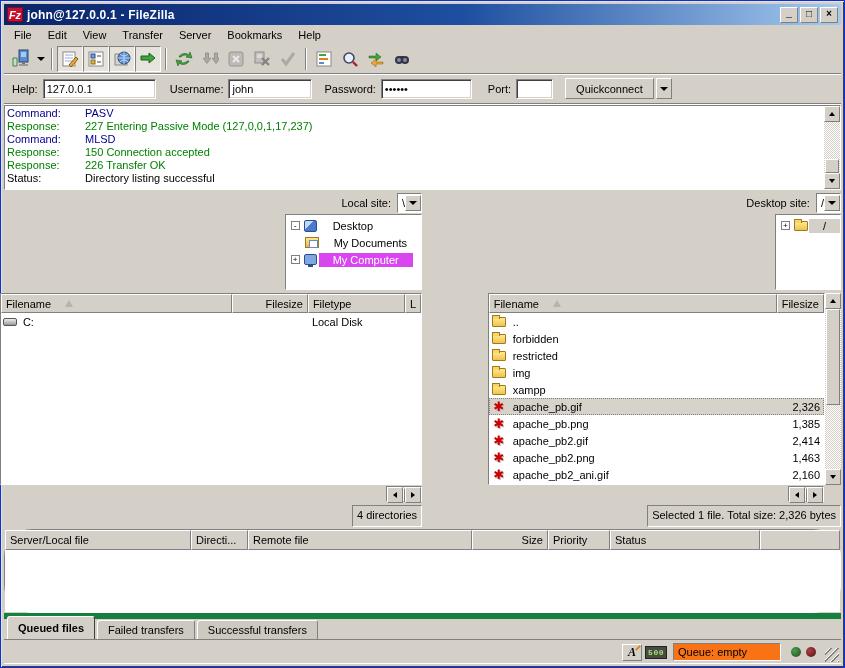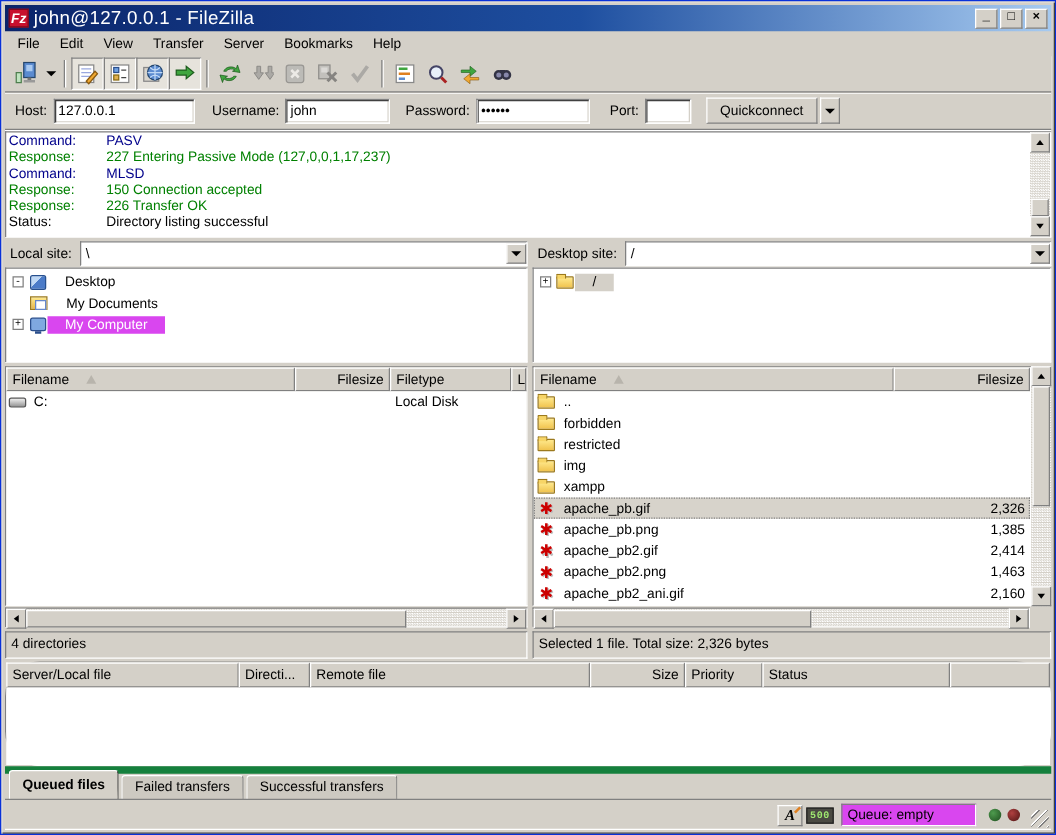--- a/index.html
+++ b/index.html
@@ -14,21 +14,21 @@
   .sunken-thin { border:1px solid; border-color:#808080 #FFF #FFF #808080; }
   .raised-thin { border:1px solid; border-color:#FFF #808080 #808080 #FFF; }
 
   
   .titlebar { position:absolute; left:3px; right:3px; top:3px; height:21px;
     background:linear-gradient(90deg,#0A246A 0%,#1E4FA0 55%,#A6CAF0 100%);
     display:flex; align-items:center; padding:0 3px; }
   .fz-logo { width:16px; height:15px; background:#C8102E; color:#FFF; font-weight:bold;
     font-style:italic; font-size:11px; text-align:center; line-height:15px; margin-right:4px;
     border:1px solid #7A0A1C; }
-  .title-text { color:#FFF; font-weight:normal; font-size:15px; flex:1; letter-spacing:.2px; }
+  .title-text { color:#FFF; font-weight:bold; font-size:12px; flex:1; letter-spacing:.2px; }
   .winbtn { width:18px; height:16px; background:#D4D0C8; margin-left:2px; text-align:center;
     line-height:14px; font-size:10px; font-weight:bold; font-family:"Liberation Mono",monospace; }
   .menubar { position:absolute; left:3px; right:3px; top:24px; height:19px; display:flex;
     align-items:center; padding-left:2px; }
   .menu-item { padding:2px 8px; }
 
   
   .toolbar { position:absolute; left:3px; right:3px; top:43px; height:30px; display:flex;
     align-items:center; padding-left:4px; border-bottom:1px solid #808080;
     box-shadow:0 1px 0 #FFF; }
@@ -64,21 +64,21 @@
   .sb-btn { width:16px; height:16px; flex:none; background:#D4D0C8; display:flex; align-items:center; justify-content:center; }
   .sb-thumb-v { width:14px; margin:0 1px; background:#D4D0C8; }
   .sb-thumb-h { height:14px; margin:1px 0; background:#D4D0C8; }
   .tri-up { width:0;height:0;border-left:3px solid transparent;border-right:3px solid transparent;border-bottom:4px solid #000; }
   .tri-dn { width:0;height:0;border-left:3px solid transparent;border-right:3px solid transparent;border-top:4px solid #000; }
   .tri-lf { width:0;height:0;border-top:3px solid transparent;border-bottom:3px solid transparent;border-right:4px solid #000; }
   .tri-rt { width:0;height:0;border-top:3px solid transparent;border-bottom:3px solid transparent;border-left:4px solid #000; }
 
   
   .panels { position:absolute; left:3px; right:3px; top:191px; height:335px; display:flex; }
-  .panel { display:flex; flex-direction:column; }
+  .panel { display:flex; flex-direction:column;align-items:flex-end; }
   .panel.left { width:418px; }
   .panel.right { flex:1; margin-left:4px; }
   .site-row { height:21px; display:flex; align-items:center; margin-bottom:1px; }
   .site-label { padding:0 6px 0 4px; }
   .combo { flex:1; height:20px; background:#FFF; display:flex; align-items:center; }
   .combo-text { flex:1; padding-left:4px; }
   .combo-btn { width:16px; height:16px; margin:0; background:#D4D0C8; display:flex; align-items:center; justify-content:center; flex:none; }
   .treebox { height:76px; background:#FFF; overflow:hidden; padding:2px 0 0 2px; }
   .tree-row { height:17px; display:flex; align-items:center; white-space:nowrap; }
   .expander { width:9px; height:9px; border:1px solid #808080; background:#FFF; flex:none;
@@ -131,21 +131,21 @@
     border-color:#FFF #404040 #D4D0C8 #FFF; }
 
   
   .statusbar { position:absolute; left:3px; right:3px; bottom:3px; height:25px; display:flex;
     align-items:center; justify-content:flex-end; border-top:1px solid #808080; box-shadow:0 -1px 0 #FFF inset; padding:2px 2px 2px 4px; }
   .sb-icon { width:20px; height:17px; display:flex; align-items:center; justify-content:center; margin-right:3px; }
   .ascii-glyph { font:bold italic 12px "Liberation Serif",serif; position:relative; }
   .ascii-glyph::after { content:""; position:absolute; right:-5px; top:2px; width:6px; height:2px; background:#E08020; transform:rotate(-45deg); }
   .speed-badge { background:#4A4A42; color:#9FE870; font:bold 8px "Liberation Mono",monospace; padding:1px 2px;
     border:1px solid #222; margin-right:6px; letter-spacing:.5px; }
-  .queue-box { width:108px; height:18px; padding:2px 4px; background:#d946ef; margin-right:10px; }
+  .queue-box { width:108px; height:18px; padding:2px 4px; background:#f97316; margin-right:10px; }
   .led { width:10px; height:10px; border-radius:50%; margin-right:5px; }
   .led.green { background:radial-gradient(circle at 35% 35%, #4E9B4E, #1E4D1E); }
   .led.red { background:radial-gradient(circle at 35% 35%, #B04040, #4D1414); }
   .grip { width:14px; height:14px; margin-left:4px; align-self:flex-end;
     background:repeating-linear-gradient(135deg, transparent 0 3px, #FFF 3px 4px, #808080 4px 5px); }
 </style>
 </head>
 <body>
 
 <div class="window">
@@ -269,21 +269,21 @@
           <circle cx="6" cy="10" r="4" fill="#334"></circle>
           <circle cx="12" cy="10" r="4" fill="#334"></circle>
           <rect x="7" y="6" width="4" height="4" fill="#334"></rect>
           <circle cx="6" cy="10" r="2" fill="#88A"></circle>
           <circle cx="12" cy="10" r="2" fill="#88A"></circle>
         </svg>
     </div>
   </div>
 
   <div class="quickbar">
-    <label>Host:</label>
+    <label>Help:</label>
     <input class="qc-input sunken" style="width: 113px;" value="127.0.0.1">
     <label style="margin-left:14px">Username:</label>
     <input class="qc-input sunken" style="width: 84px;" value="john">
     <label style="margin-left:12px">Password:</label>
     <input class="qc-input sunken" style="width: 91px;" value="••••••">
     <label style="margin-left:16px">Port:</label>
     <input class="qc-input sunken" style="width: 37px;" value="">
     <button class="qc-btn raised-thin">Quickconnect</button>
     <div class="qc-drop raised-thin">
         <span class="arr-down"></span>

